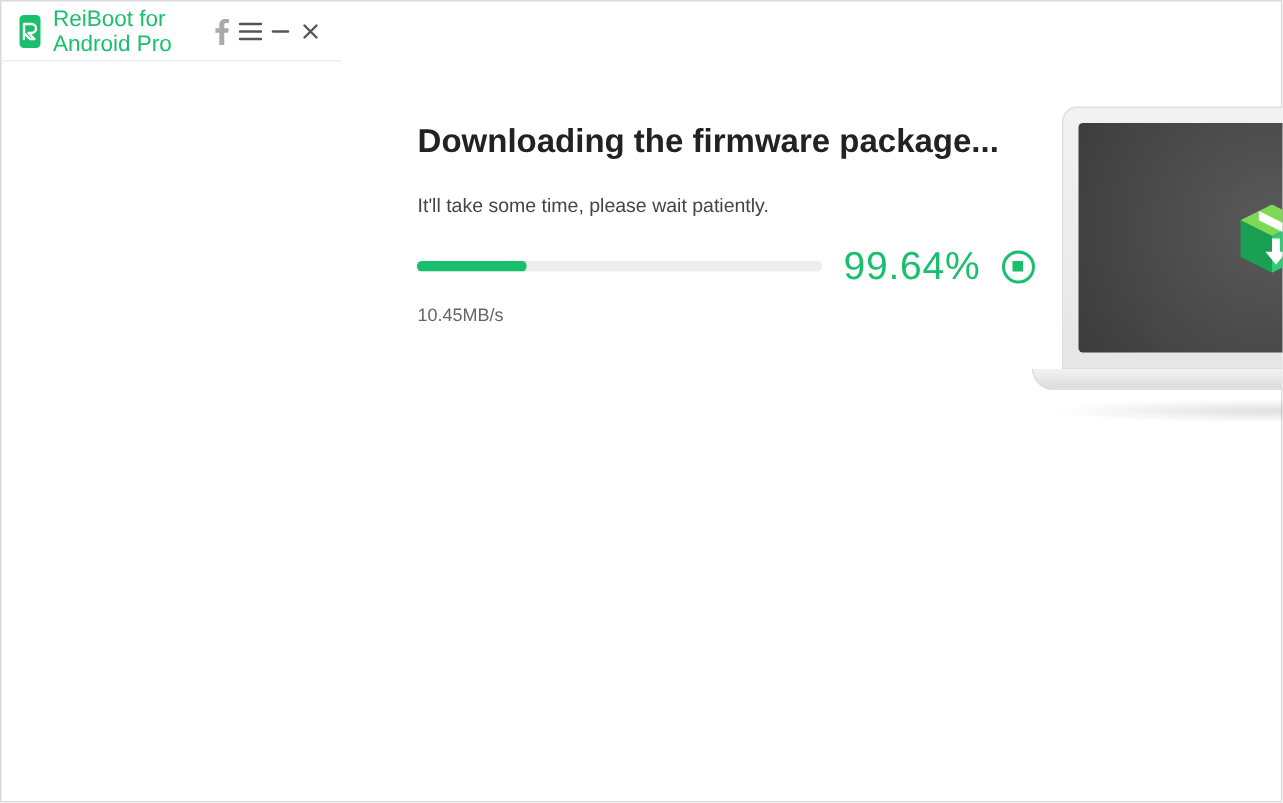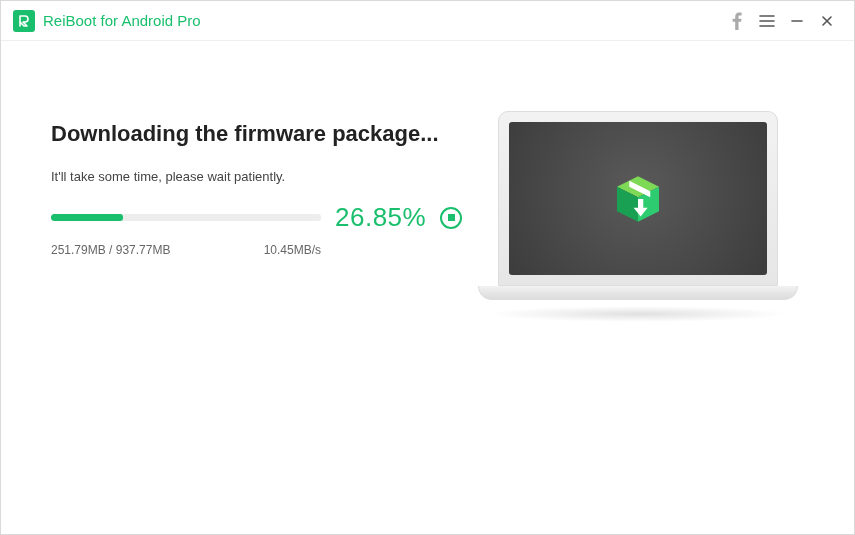--- a/index.html
+++ b/index.html
@@ -10,21 +10,20 @@
   justify-content: center;
   align-items: center;
   min-height: 100vh;
 }
 .window {
   width: 855px;
   height: 535px;
   background: #fff;
   border: 1px solid #d9d9d9;
   display: flex;
-  flex-direction: column;
 }
 .titlebar {
   height: 40px;
   display: flex;
   align-items: center;
   padding: 0 12px;
   border-bottom: 1px solid #eee;
 }
 .logo-box {
   width: 22px;
@@ -235,28 +234,27 @@
     <div class="left-col">
       <div class="heading">Downloading the firmware package...</div>
       <div class="subtext">It'll take some time, please wait patiently.</div>
 
       <div class="progress-row">
         <div class="bar-wrap">
           <div class="progress-bar">
             <div class="progress-fill" style="width:26.85%"></div>
           </div>
         </div>
-        <div class="percent">26.85%</div>
+        <div class="percent">99.64%</div>
         <div class="stop-btn">
           <div class="sq"></div>
         </div>
       </div>
 
       <div class="stats-row">
-        <div class="downloaded">251.79MB / 937.77MB</div>
         <div class="speed">10.45MB/s</div>
       </div>
     </div>
 
     <div class="right-col">
       <div class="laptop">
         <div class="laptop-screen-frame">
           <div class="laptop-screen">
             <svg class="box-icon" viewBox="0 0 64 64">
               <polygon points="32,6 56,18 32,30 8,18" fill="#7ed957"></polygon>

